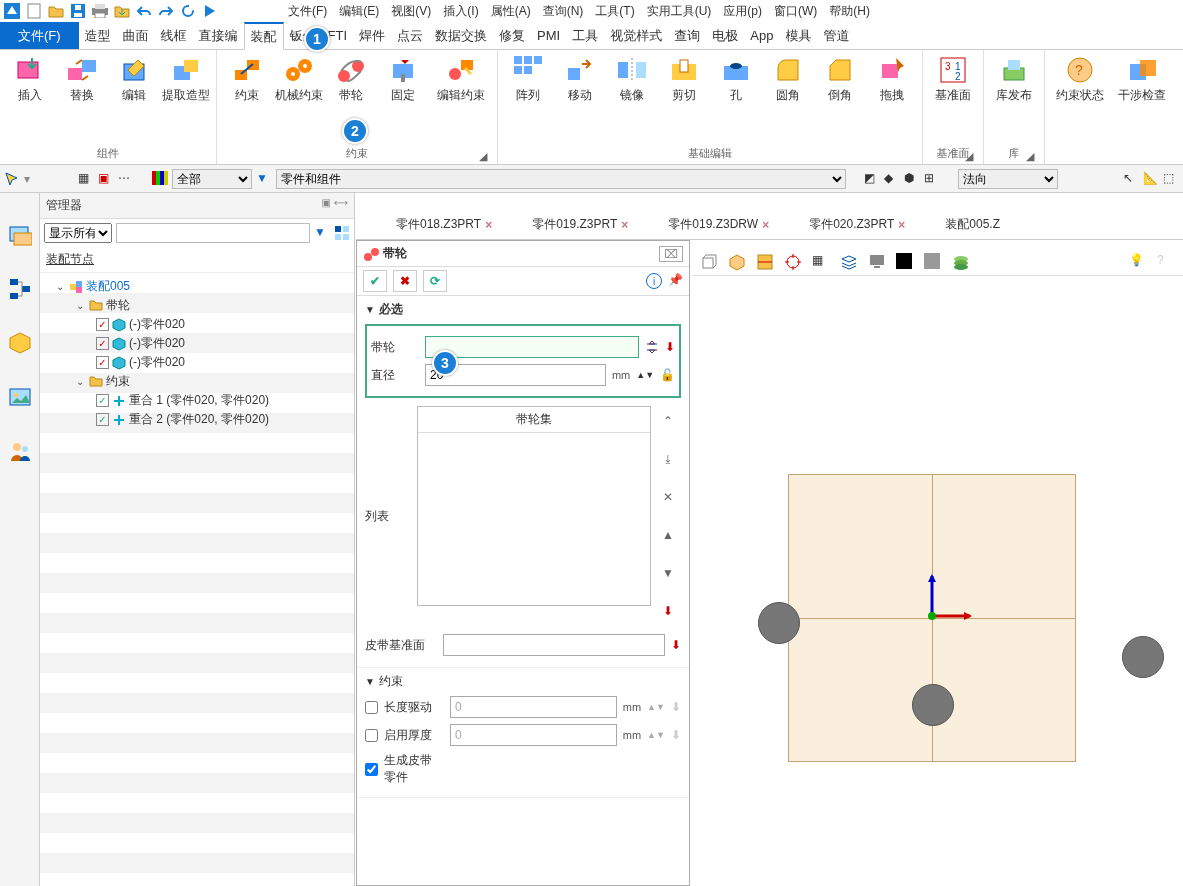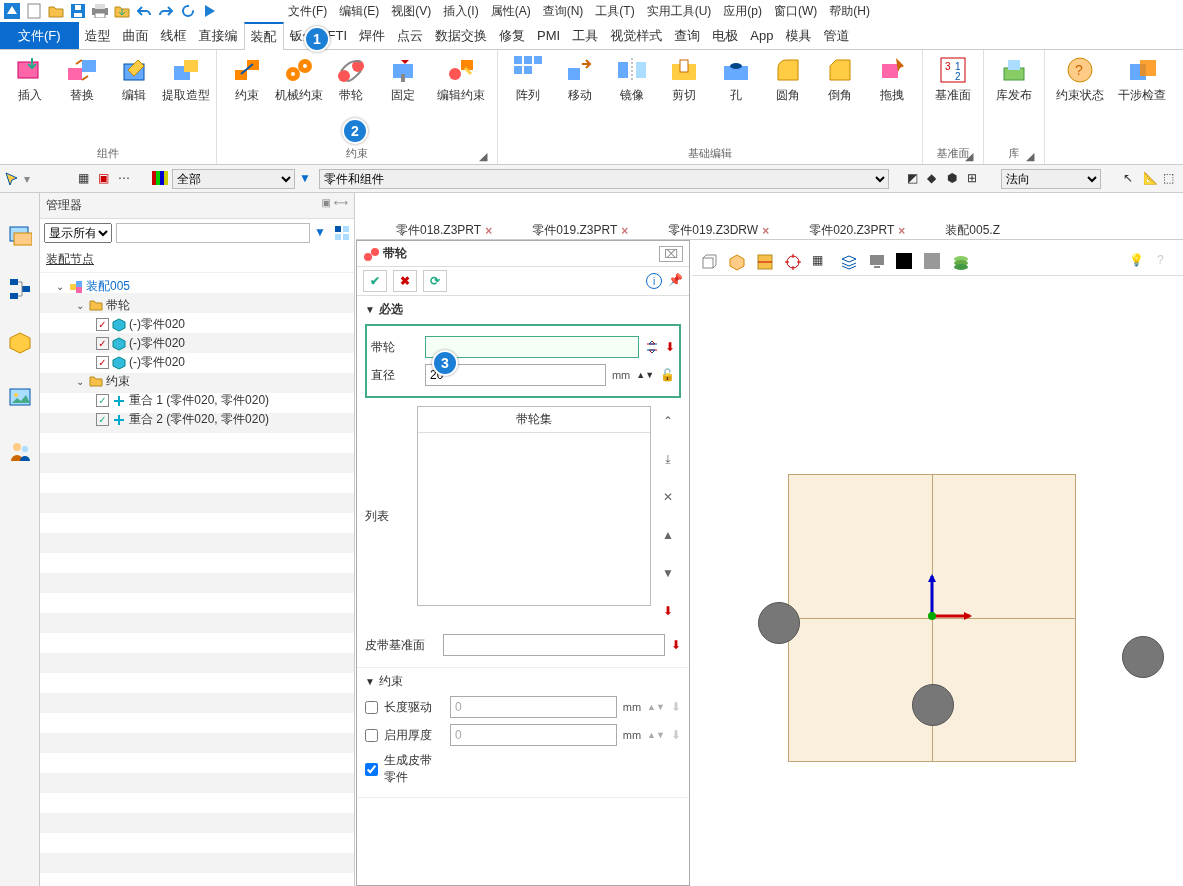--- a/index.html
+++ b/index.html
@@ -52,21 +52,21 @@
 .pp-section-head { display: flex; align-items: center; gap: 4px; margin-bottom: 6px; }
 .pp-prop { display: flex; align-items: center; gap: 6px; margin: 6px 0; }
 .pp-prop label { width: 48px; }
 .pp-input { flex: 1; border: 1px solid #4a8; height: 22px; padding: 0 4px; font-size: 12px; background: #f5fff5; }
 .pp-input.norm { border: 1px solid #aaa; background: #fff; }
 .pp-unit { font-size: 11px; color: #555; }
 .pp-listbox { border: 1px solid #bbb; height: 200px; background: #fff; }
 .pp-listhead { text-align: center; padding: 4px; border-bottom: 1px solid #ddd; }
 .pp-side-col { display: flex; flex-direction: column; gap: 20px; padding: 6px 4px; align-items: center; }
 .pp-side-btn { width: 18px; height: 18px; color: #666; cursor: pointer; display: flex; align-items: center; justify-content: center; }
-.doc-tabs { position: absolute; left: 356px; top: 216px; right: 0; height: 24px; display: flex; align-items: flex-end; gap: 40px; padding: 0 40px; border-bottom: 1px solid #ccc; font-size: 12px; }
+.doc-tabs { position: absolute; left: 356px; top: 216px; right: 0; height: 24px; display: flex; align-items: flex-start; gap: 40px; padding: 0 40px; border-bottom: 1px solid #ccc; font-size: 12px; }
 .doc-tab { display: flex; align-items: center; gap: 4px; }
 .doc-tab .x { color: #c77; font-weight: bold; cursor: pointer; }
 .doc-tab.sel { font-weight: normal; }
 .view-toolbar { position: absolute; left: 692px; top: 248px; right: 0; height: 28px; display: flex; align-items: center; gap: 10px; padding: 0 8px; border-bottom: 1px solid #ddd; }
 .vt-ico { width: 18px; height: 18px; }
 .view-hint { position: absolute; left: 700px; top: 296px; font-size: 12px; }
 .canvas { position: absolute; left: 690px; top: 276px; right: 0; bottom: 0; background: #fff; }
 .plane { position: absolute; left: 98px; top: 198px; width: 288px; height: 288px; background: #faecd7; border: 1px solid #b8965f; opacity: 0.85; }
 .plane::before, .plane::after { content: ""; position: absolute; background: #b8965f; }
 .plane::before { left: 50%; top: 0; width: 1px; height: 100%; }
@@ -399,21 +399,21 @@
   <span class="small-ico">⋯</span>
   <span style="width:10px"></span>
   <span class="small-ico">
       <svg width="16" height="14">
         <rect width="4" height="14" fill="#c00"></rect>
         <rect x="4" width="4" height="14" fill="#0c0"></rect>
         <rect x="8" width="4" height="14" fill="#00c"></rect>
         <rect x="12" width="4" height="14" fill="#cc0"></rect>
       </svg>
     </span>
-  <select style="width:123px"><option>全部</option></select>
+  <select style="width:80px"><option>全部</option></select>
   <span class="small-ico" style="color:#0a6cce">▼</span>
   <select style="width:570px"><option>零件和组件</option></select>
   <span style="width:10px"></span>
   <span class="small-ico">◩</span>
   <span class="small-ico">◆</span>
   <span class="small-ico">⬢</span>
   <span class="small-ico">⊞</span>
   <span style="width:10px"></span>
   <select style="width:100px"><option>法向</option></select>
   <span style="flex:1"></span>

